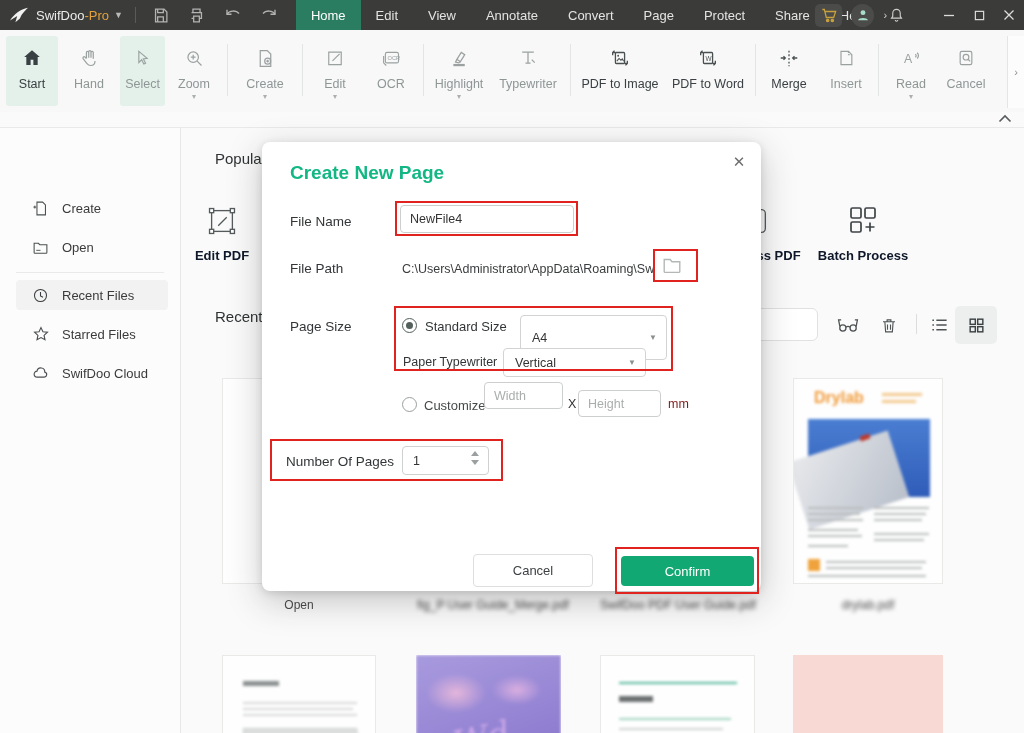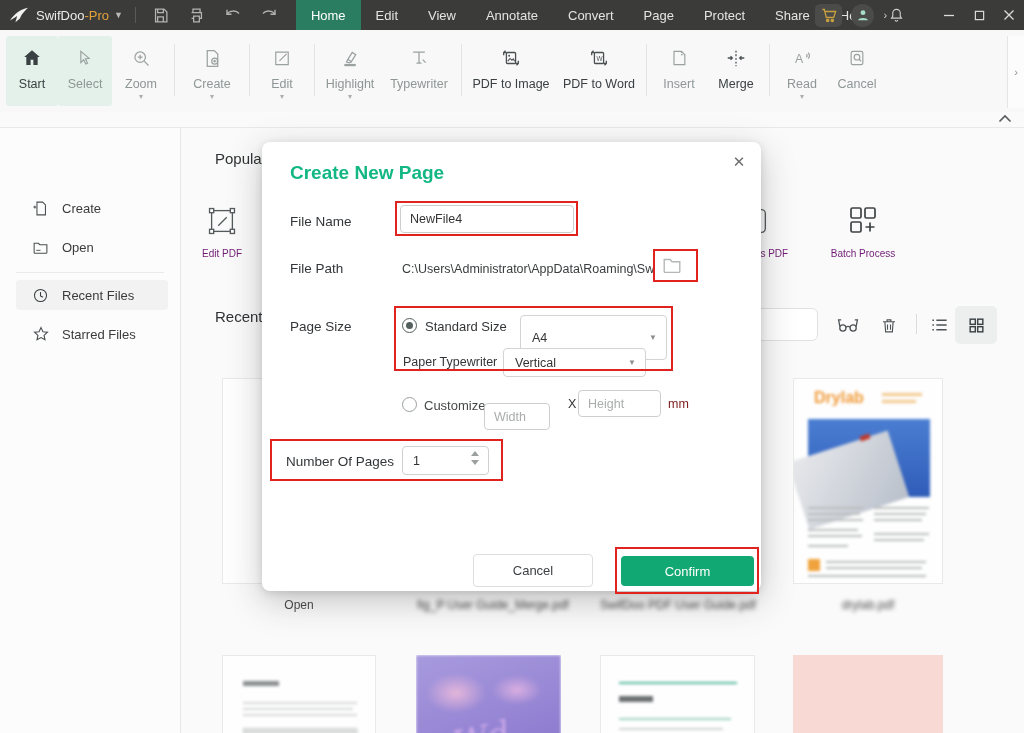--- a/index.html
+++ b/index.html
@@ -44,21 +44,21 @@
   .side-item .sicon { width:18px; height:18px; margin-left:16px; display:flex; align-items:center; }
   .side-item .slabel { font-size:13px; color:#3b3b3b; margin-left:12px; white-space:nowrap; }
   .side-item.active { background:#f1f2f1; }
   .side-div { position:absolute; left:16px; top:144px; width:148px; height:1px; background:#e9eae9; }
 
   
   .content { position:absolute; left:182px; top:128px; width:842px; height:605px; background:#f9faf9; }
   .sec-title { position:absolute; font-size:15px; color:#2f3234; font-weight:500; }
   .pop-item { position:absolute; width:110px; text-align:center; }
   .pop-item .picon { height:40px; display:flex; align-items:flex-end; justify-content:center; }
-  .pop-item .plabel { font-size:10px; color:#701a75; margin-top:10px; white-space:nowrap; }
+  .pop-item .plabel { font-size:13px; color:#0f172a; margin-top:10px; white-space:nowrap;font-weight:bold; }
   .searchbox { position:absolute; left:508px; top:180px; width:128px; height:33px; background:#ffffff; border:1px solid #e0e1e0; border-radius:6px; }
   .ricon { position:absolute; top:184px; width:26px; height:26px; display:flex; align-items:center; justify-content:center; }
   .view-toggle { position:absolute; left:773px; top:178px; width:42px; height:38px; background:#edefee; border-radius:5px; display:flex; align-items:center; justify-content:center; }
   .vsep { position:absolute; left:734px; top:186px; width:1px; height:20px; background:#dcdddc; }
 
   .fcard { position:absolute; background:#fefefe; border:1px solid #e9e9e8; overflow:hidden; }
   .fname { position:absolute; font-size:12px; color:#4a4a4a; text-align:center; filter:blur(2.2px); white-space:nowrap; }
   .fname.clear { filter:none; }
   .blurwrap { position:absolute; inset:0; filter:blur(1.8px); }
 
@@ -175,21 +175,29 @@
 
   <div class="toolbar">
     <div class="titem enabled activetile" style="width:52px">
       <div class="ticon">
           <svg width="22" height="22" viewBox="0 0 24 24">
             <path d="M12 3.5l8.5 7.5h-2.3v8.5h-4.7v-5.5h-3v5.5H5.8V11H3.5z" fill="#3a4144"></path>
           </svg>
         </div>
       <span class="tlabel">Start</span>
     </div>
-    <div class="titem activetile" style="width:54px">
+    <div class="titem" style="width:62px">
+      <div class="ticon">
+          <svg width="21" height="21" viewBox="0 0 24 24" fill="none" stroke="#9ba1a1" stroke-width="1.4">
+            <path d="M8.5 12V5.2a1.3 1.3 0 012.6 0V11M11.1 11V4.2a1.3 1.3 0 012.6 0V11M13.7 11V5.2a1.3 1.3 0 012.6 0v7M8.5 12l-1.6-1.6a1.4 1.4 0 00-2 2l4 5.2c1 1.4 2.5 2.4 4.6 2.4 3 0 4.8-2.2 4.8-5.2"></path>
+          </svg>
+        </div>
+      <span class="tlabel">Hand</span>
+    </div>
+    <div class="titem activetile" style="width:45px">
       <div class="ticon">
           <svg width="20" height="20" viewBox="0 0 24 24" fill="none" stroke="#9ba1a1" stroke-width="1.4">
             <path d="M7 4l10 8.5-4.6.7 2.7 5-2.1 1-2.7-5L7 17.5z"></path>
           </svg>
         </div>
       <span class="tlabel">Select</span>
     </div>
     <div class="titem" style="width:58px">
       <div class="ticon">
           <svg width="21" height="21" viewBox="0 0 24 24" fill="none" stroke="#9ba1a1" stroke-width="1.4">
@@ -215,20 +223,30 @@
     <div class="tsep"></div>
     <div class="titem" style="width:56px">
       <div class="ticon">
           <svg width="20" height="20" viewBox="0 0 24 24" fill="none" stroke="#9ba1a1" stroke-width="1.4">
             <path d="M4.5 5h15v15h-15z"></path>
             <path d="M9 15.5l8.5-8.5"></path>
           </svg>
         </div>
       <span class="tlabel">Edit</span>
       <span class="tcaret">▾</span>
+    </div>
+    <div class="titem" style="width:56px">
+      <div class="ticon">
+          <svg width="23" height="21" viewBox="0 0 26 24" fill="none" stroke="#9ba1a1" stroke-width="1.3">
+            <rect x="6" y="5" width="15" height="12" rx="2"></rect>
+            <text x="8.5" y="13.5" font-size="6.5" fill="#9ba1a1" stroke="none" font-family="Liberation Sans,sans-serif">OCR</text>
+            <path d="M4 9v8l3 3"></path>
+          </svg>
+        </div>
+      <span class="tlabel">OCR</span>
     </div>
     <div class="tsep"></div>
     <div class="titem" style="width:62px">
       <div class="ticon">
           <svg width="21" height="21" viewBox="0 0 24 24" fill="none" stroke="#9ba1a1" stroke-width="1.4">
             <path d="M9 13l5-8 4 2.6-5 8z"></path>
             <path d="M9 13l-1.5 3 3.6 1 1.9-1.4"></path>
             <path d="M5 19.5h13" stroke-width="2.6"></path>
           </svg>
         </div>
@@ -259,37 +277,37 @@
       <div class="ticon">
           <svg width="24" height="22" viewBox="0 0 26 24" fill="none" stroke="#4a5052" stroke-width="1.4">
             <rect x="8" y="6" width="10" height="12" rx="1"></rect>
             <text x="10.2" y="14.8" font-size="7" fill="#4a5052" stroke="none" font-family="Liberation Sans,sans-serif">W</text>
             <path d="M5 9V6l2-2M5 6h3M21 15v3l-2 2M21 18h-3"></path>
           </svg>
         </div>
       <span class="tlabel">PDF to Word</span>
     </div>
     <div class="tsep"></div>
+    <div class="titem enabled" style="width:58px">
+      <div class="ticon">
+          <svg width="22" height="22" viewBox="0 0 24 24" fill="none" stroke="#4a5052" stroke-width="1.4">
+            <path d="M12 4v2M12 8v2M12 12v2M12 16v2M12 20v1"></path>
+            <path d="M3 12h5M6 10l2 2-2 2M21 12h-5M18 10l-2 2 2 2"></path>
+          </svg>
+        </div>
+      <span class="tlabel">Merge</span>
+    </div>
     <div class="titem" style="width:56px">
       <div class="ticon">
           <svg width="20" height="20" viewBox="0 0 24 24" fill="none" stroke="#9ba1a1" stroke-width="1.4">
             <path d="M6 4h9l4 4v12H6z"></path>
             <path d="M15 4v4h4" stroke-dasharray="2 1.4"></path>
           </svg>
         </div>
       <span class="tlabel">Insert</span>
-    </div>
-    <div class="titem enabled" style="width:58px">
-      <div class="ticon">
-          <svg width="22" height="22" viewBox="0 0 24 24" fill="none" stroke="#4a5052" stroke-width="1.4">
-            <path d="M12 4v2M12 8v2M12 12v2M12 16v2M12 20v1"></path>
-            <path d="M3 12h5M6 10l2 2-2 2M21 12h-5M18 10l-2 2 2 2"></path>
-          </svg>
-        </div>
-      <span class="tlabel">Merge</span>
     </div>
     <div class="tsep"></div>
     <div class="titem" style="width:56px">
       <div class="ticon">
           <svg width="22" height="21" viewBox="0 0 24 24" fill="none" stroke="#9ba1a1" stroke-width="1.4">
             <text x="4" y="17" font-size="14" fill="#9ba1a1" stroke="none" font-family="Liberation Sans,sans-serif">A</text>
             <path d="M17 7c1.2 1 1.2 2.5 0 3.5M19 5.5c2 1.8 2 4.8 0 6.5"></path>
           </svg>
         </div>
       <span class="tlabel">Read</span>
@@ -346,20 +364,28 @@
       <span class="slabel">Starred Files</span>
     </div>
     <div class="side-item active" style="top:152px">
       <span class="sicon">
           <svg width="17" height="17" viewBox="0 0 24 24" fill="none" stroke="#3a3e40" stroke-width="1.5">
             <circle cx="12" cy="12" r="8.5"></circle>
             <path d="M12 7v5.5l3.5 2"></path>
           </svg>
         </span>
       <span class="slabel">Recent Files</span>
+    </div>
+    <div class="side-item" style="top:230px">
+      <span class="sicon">
+          <svg width="18" height="18" viewBox="0 0 24 24" fill="none" stroke="#4b4f51" stroke-width="1.5">
+            <path d="M7 17.5a4 4 0 01-.3-8A5.2 5.2 0 0117 10.8a3.4 3.4 0 01-1 6.7z"></path>
+          </svg>
+        </span>
+      <span class="slabel">SwifDoo Cloud</span>
     </div>
   </div>
 
   <div class="content">
     <div class="sec-title" style="left:33px; top:22px">Popular</div>
 
     <div class="pop-item" style="left:-15px; top:70px">
       <div class="picon">
         <svg width="34" height="34" viewBox="0 0 36 36" fill="none" stroke="#555a5c" stroke-width="1.4">
             <rect x="7" y="7" width="22" height="22"></rect>
@@ -519,21 +545,21 @@
     </div>
     <div class="dlg-sublabel" style="left:141px; top:213px">Paper Typewriter</div>
     <div class="dlg-select" style="left:241px; top:206px; width:143px; height:29px">
       <span>Vertical</span>
       <span class="selcaret">▼</span>
     </div>
     <div class="ann" style="left:132px; top:164px; width:279px; height:65px"></div>
 
     <div class="radio unsel" style="left:140px; top:255px"></div>
     <div class="dlg-sublabel" style="left:162px; top:256px; color:#46494a; font-size:13px">Customize</div>
-    <input class="dlg-input" style="left: 222px; top: 261px; width: 66px; height: 27px;" placeholder="Width">
+    <input class="dlg-input" style="left: 222px; top: 240px; width: 79px; height: 27px;" placeholder="Width">
     <div class="dlg-sublabel" style="left:306px; top:255px; color:#333">X</div>
     <input class="dlg-input" style="left: 316px; top: 248px; width: 83px; height: 27px;" placeholder="Height">
     <div class="dlg-sublabel" style="left:406px; top:255px; color:#7f1d1d">mm</div>
 
     <div class="dlg-label" style="left:24px; top:312px">Number Of Pages</div>
     <div class="spinner" style="left:140px; top:304px; width:87px; height:29px">
       <span>1</span>
       <span class="spin-arrows">
         <span class="spin-up"></span>
         <span class="spin-dn"></span>

